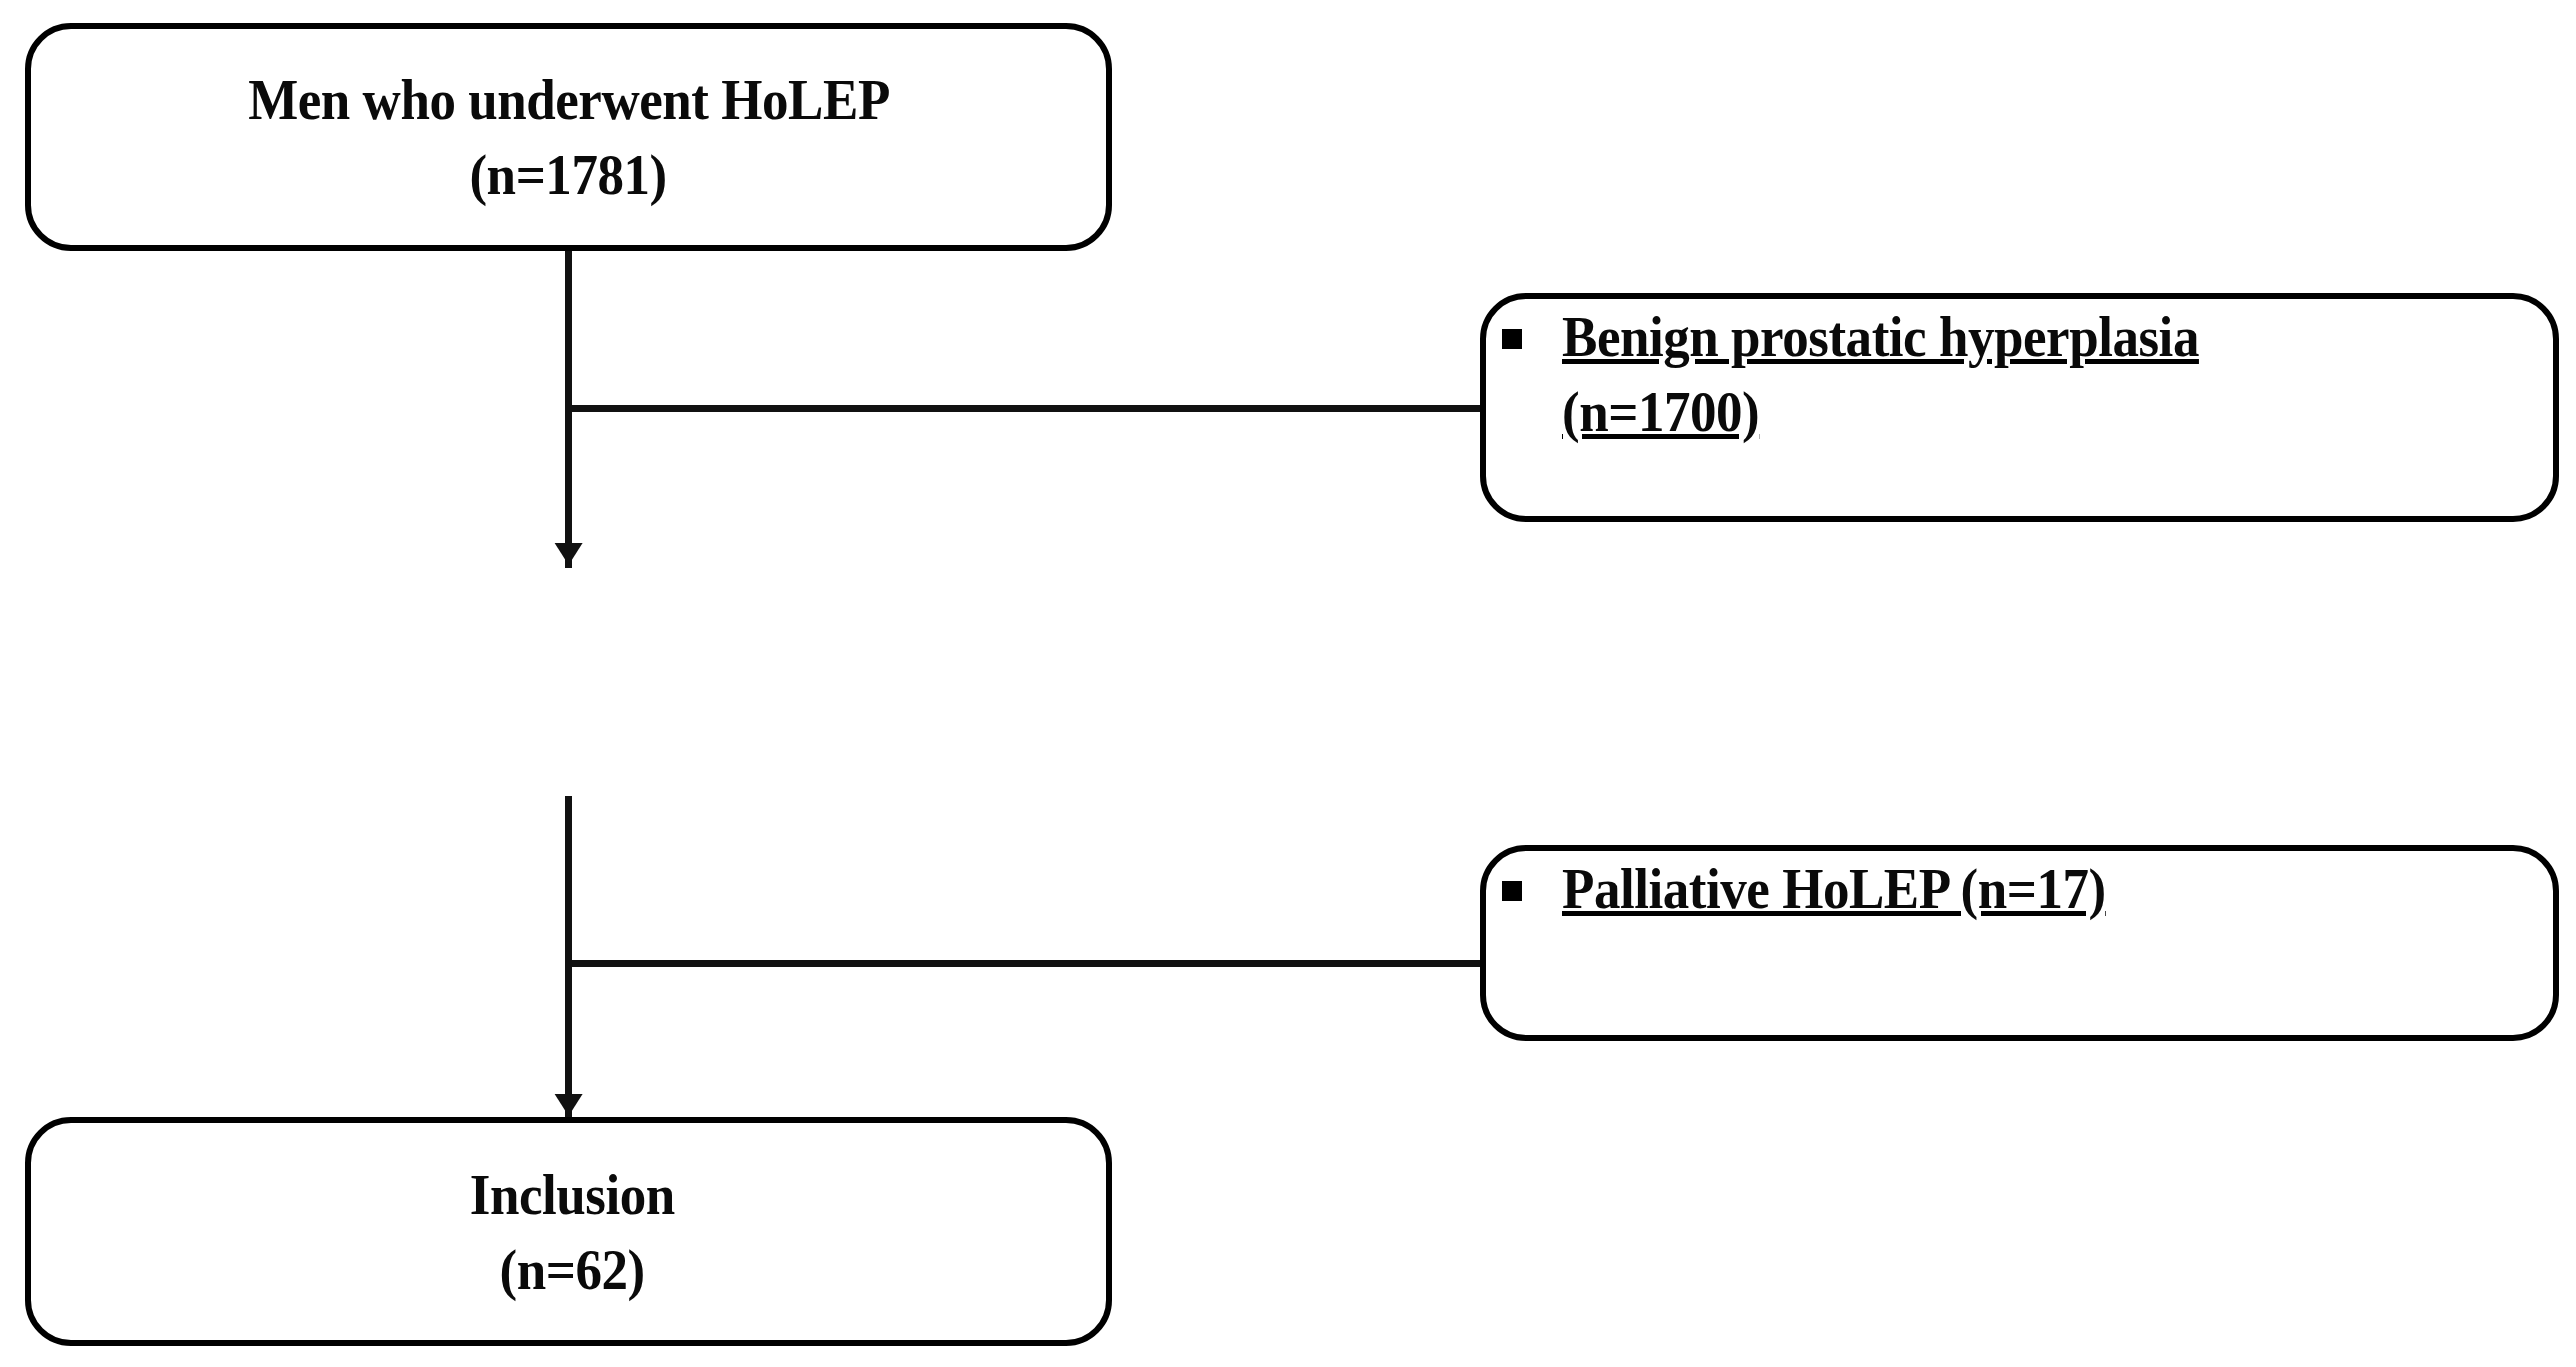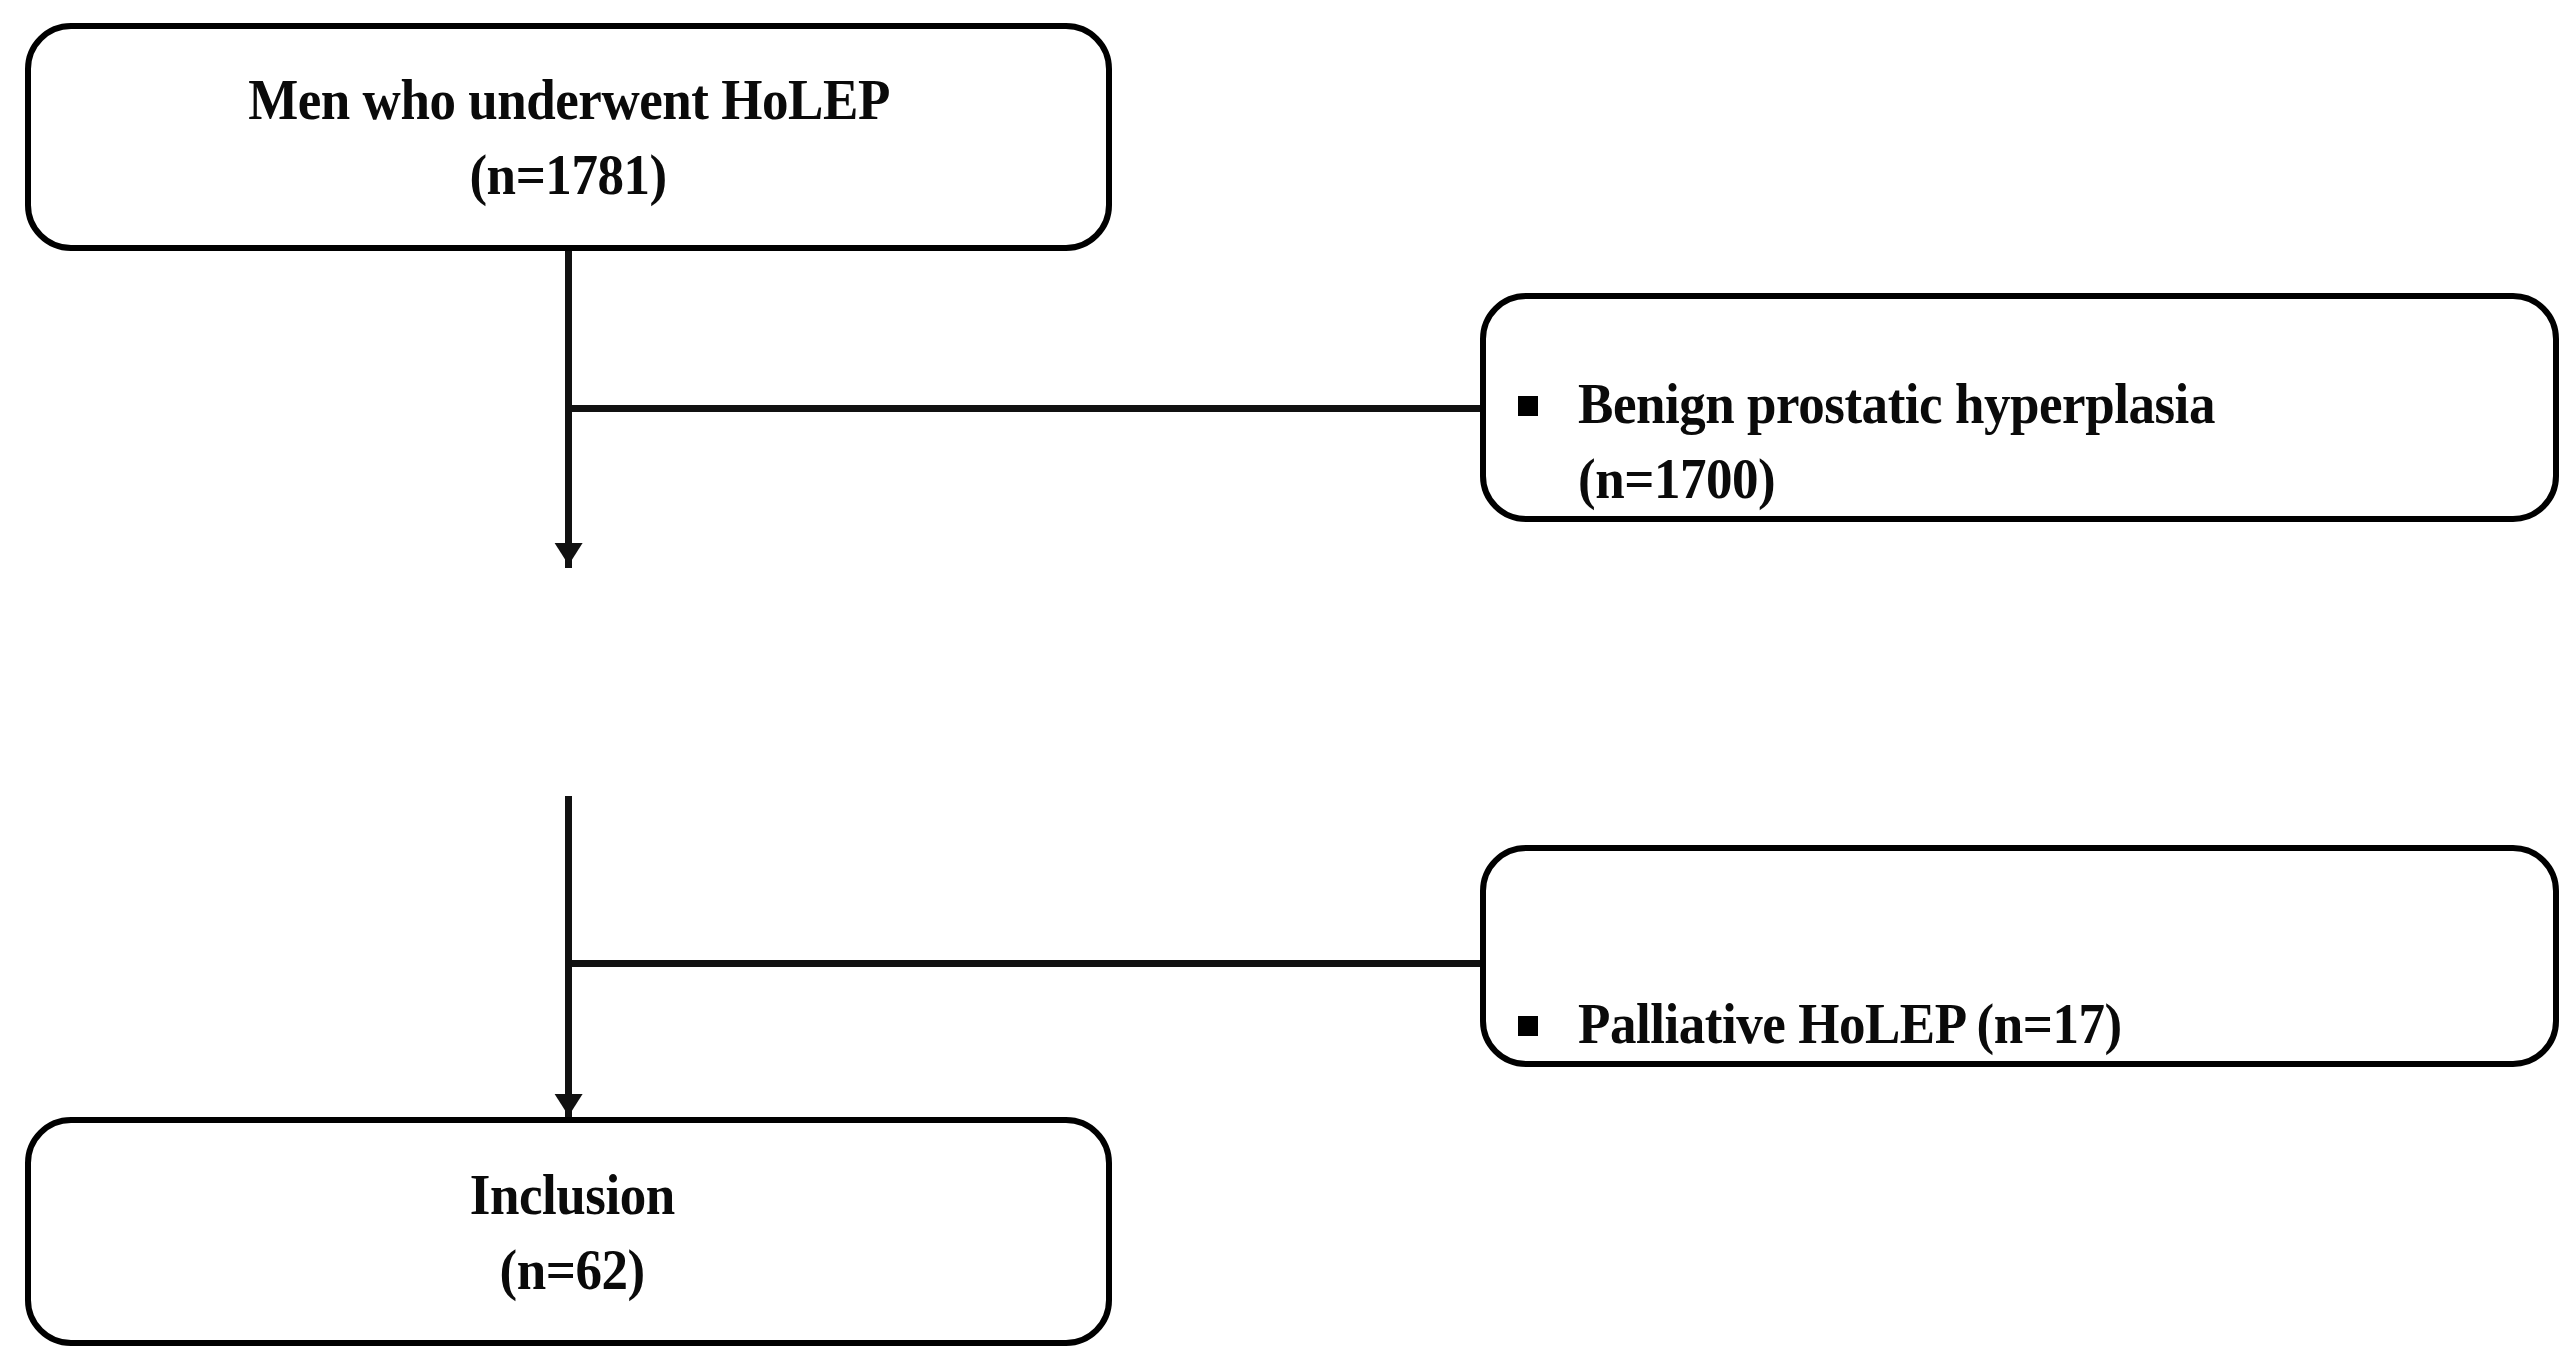--- a/index.html
+++ b/index.html
@@ -42,27 +42,28 @@
     transform-origin: center;
   }
 
   
   #node-screened { left: 25px;  top: 23px;   width: 1087px; height: 228px; }
   #node-ipca     { left: 25px;  top: 565px;  width: 1087px; height: 231px; }
   #node-inclusion{ left: 25px;  top: 1117px; width: 1087px; height: 229px; padding-left: 8px; }
 
   
   #node-excl-1 { left: 1480px; top: 293px; width: 1079px; height: 229px; }
-  #node-excl-2 { left: 1480px; top: 845px; width: 1079px; height: 222px; }
+  #node-excl-2 { left: 1480px; top: 845px; width: 1079px; height: 196px; }
 
   .excl-body {
-    padding-left: 32px;
+    padding-left: 16px;
     display: flex;
     flex-direction: column;
-    justify-content: flex-end;
+    justify-content: flex-start;
+    text-decoration: underline;
   }
   .bullet-row {
     display: flex;
     align-items: flex-start;
   }
   .bullet-sq {
     flex: 0 0 auto;
     width: 20px;
     height: 20px;
     background: #000000;

